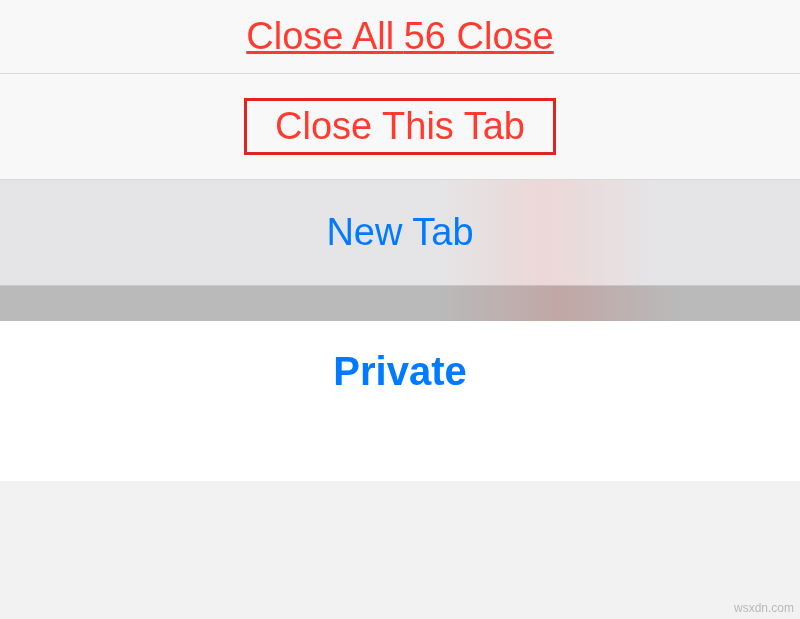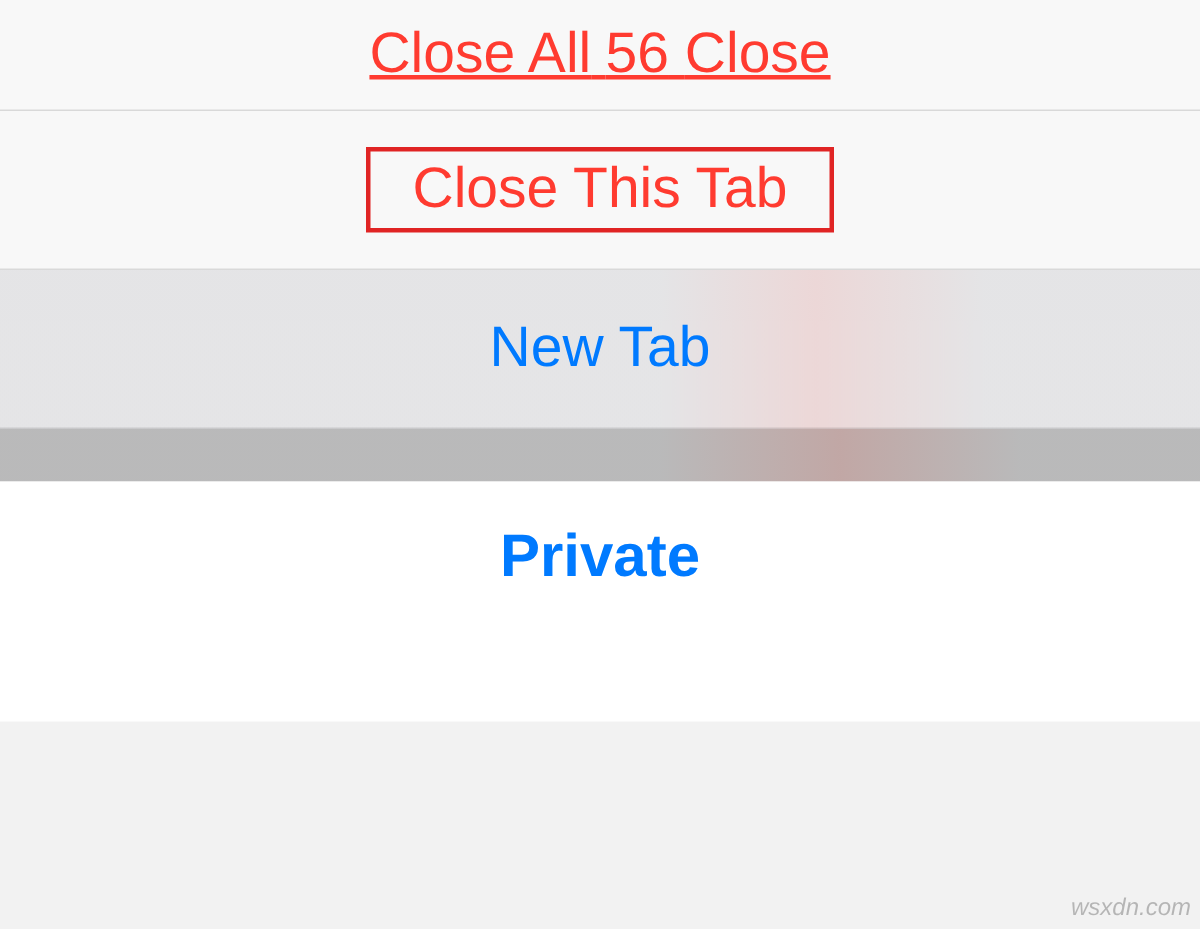--- a/index.html
+++ b/index.html
@@ -89,23 +89,22 @@
       font-size: 40px;
       font-weight: 600;
       color: #007aff;
       cursor: pointer;
       user-select: none;
     }
     .watermark {
       position: absolute;
       right: 6px;
       bottom: 4px;
-      font-size: 16px;
+      font-size: 12px;
       color: rgba(0,0,0,0.25);
-      font-style: italic;
     }
     .count-gap {
       letter-spacing: -1px;
     }
   </style>
 </head>
 <body>
 
 <div class="sheet">
 

